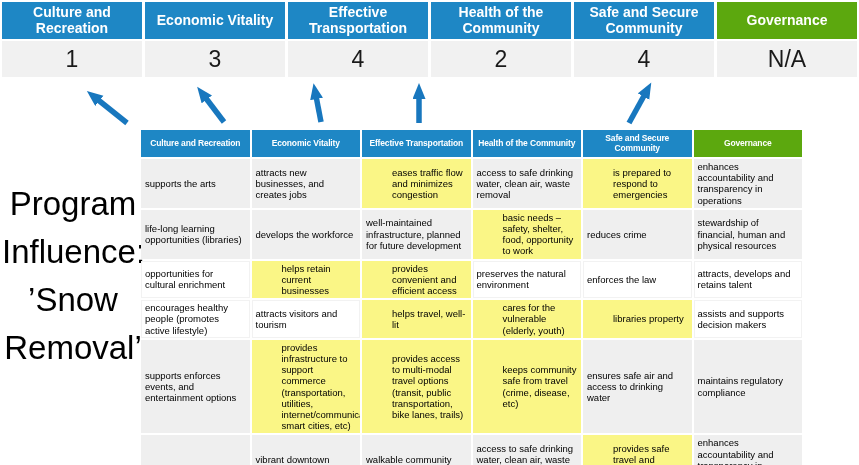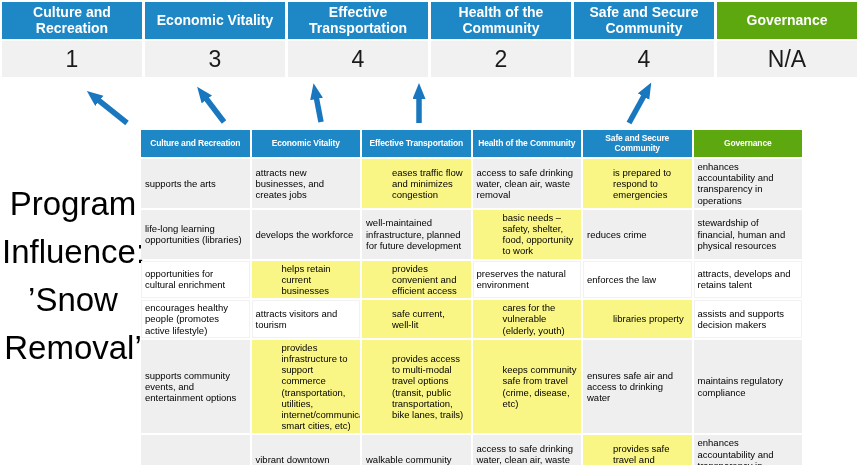--- a/index.html
+++ b/index.html
@@ -138,27 +138,27 @@
           <td>opportunities for cultural enrichment</td>
           <td class="hl">helps retain current businesses</td>
           <td class="hl">provides convenient and efficient access</td>
           <td>preserves the natural environment</td>
           <td>enforces the law</td>
           <td>attracts, develops and retains talent</td>
         </tr>
         <tr class="mrow r4 even">
           <td>encourages healthy people (promotes active lifestyle)</td>
           <td>attracts visitors and tourism</td>
-          <td class="hl">safe current, well-lit</td>
+          <td class="hl">helps travel, well-lit</td>
           <td class="hl">cares for the vulnerable (elderly, youth)</td>
           <td class="hl">libraries property</td>
           <td>assists and supports decision makers</td>
         </tr>
         <tr class="mrow r5 odd">
-          <td>supports community events, and entertainment options</td>
+          <td>supports enforces events, and entertainment options</td>
           <td class="hl">provides infrastructure to support commerce (transportation, utilities, internet/communications, smart cities, etc)</td>
           <td class="hl">provides access to multi-modal travel options (transit, public transportation, bike lanes, trails)</td>
           <td class="hl">keeps community safe from travel (crime, disease, etc)</td>
           <td>ensures safe air and access to drinking water</td>
           <td>maintains regulatory compliance</td>
         </tr>
         <tr class="mrow r7 odd">
           <td></td>
           <td>vibrant downtown</td>
           <td>walkable community</td>

